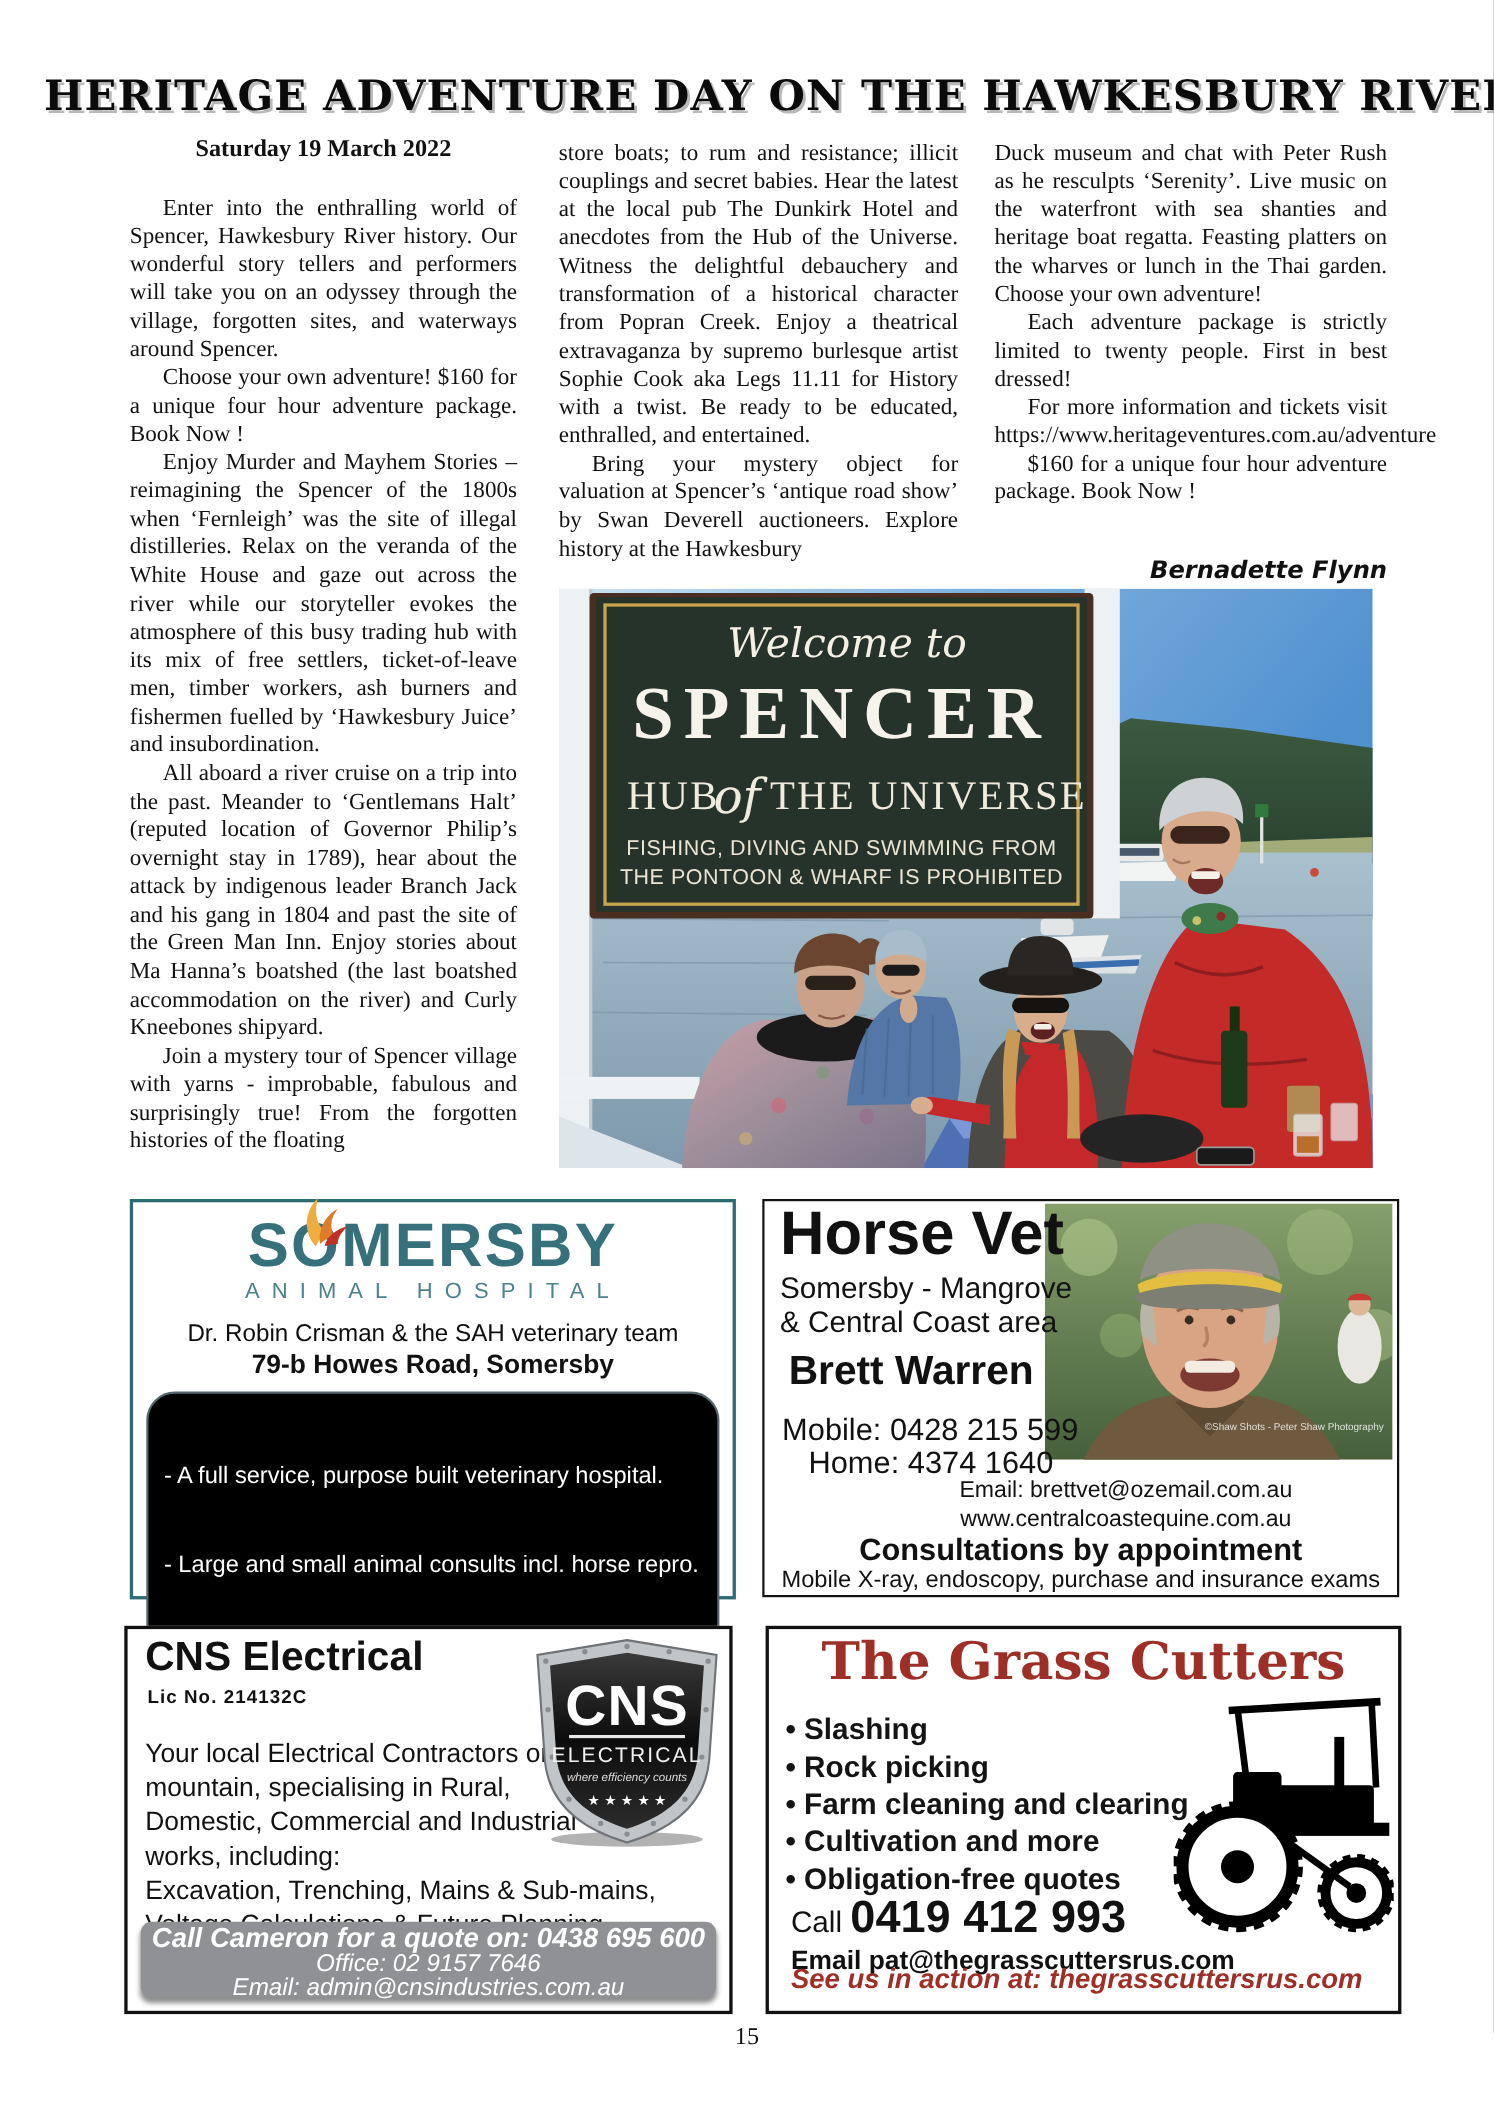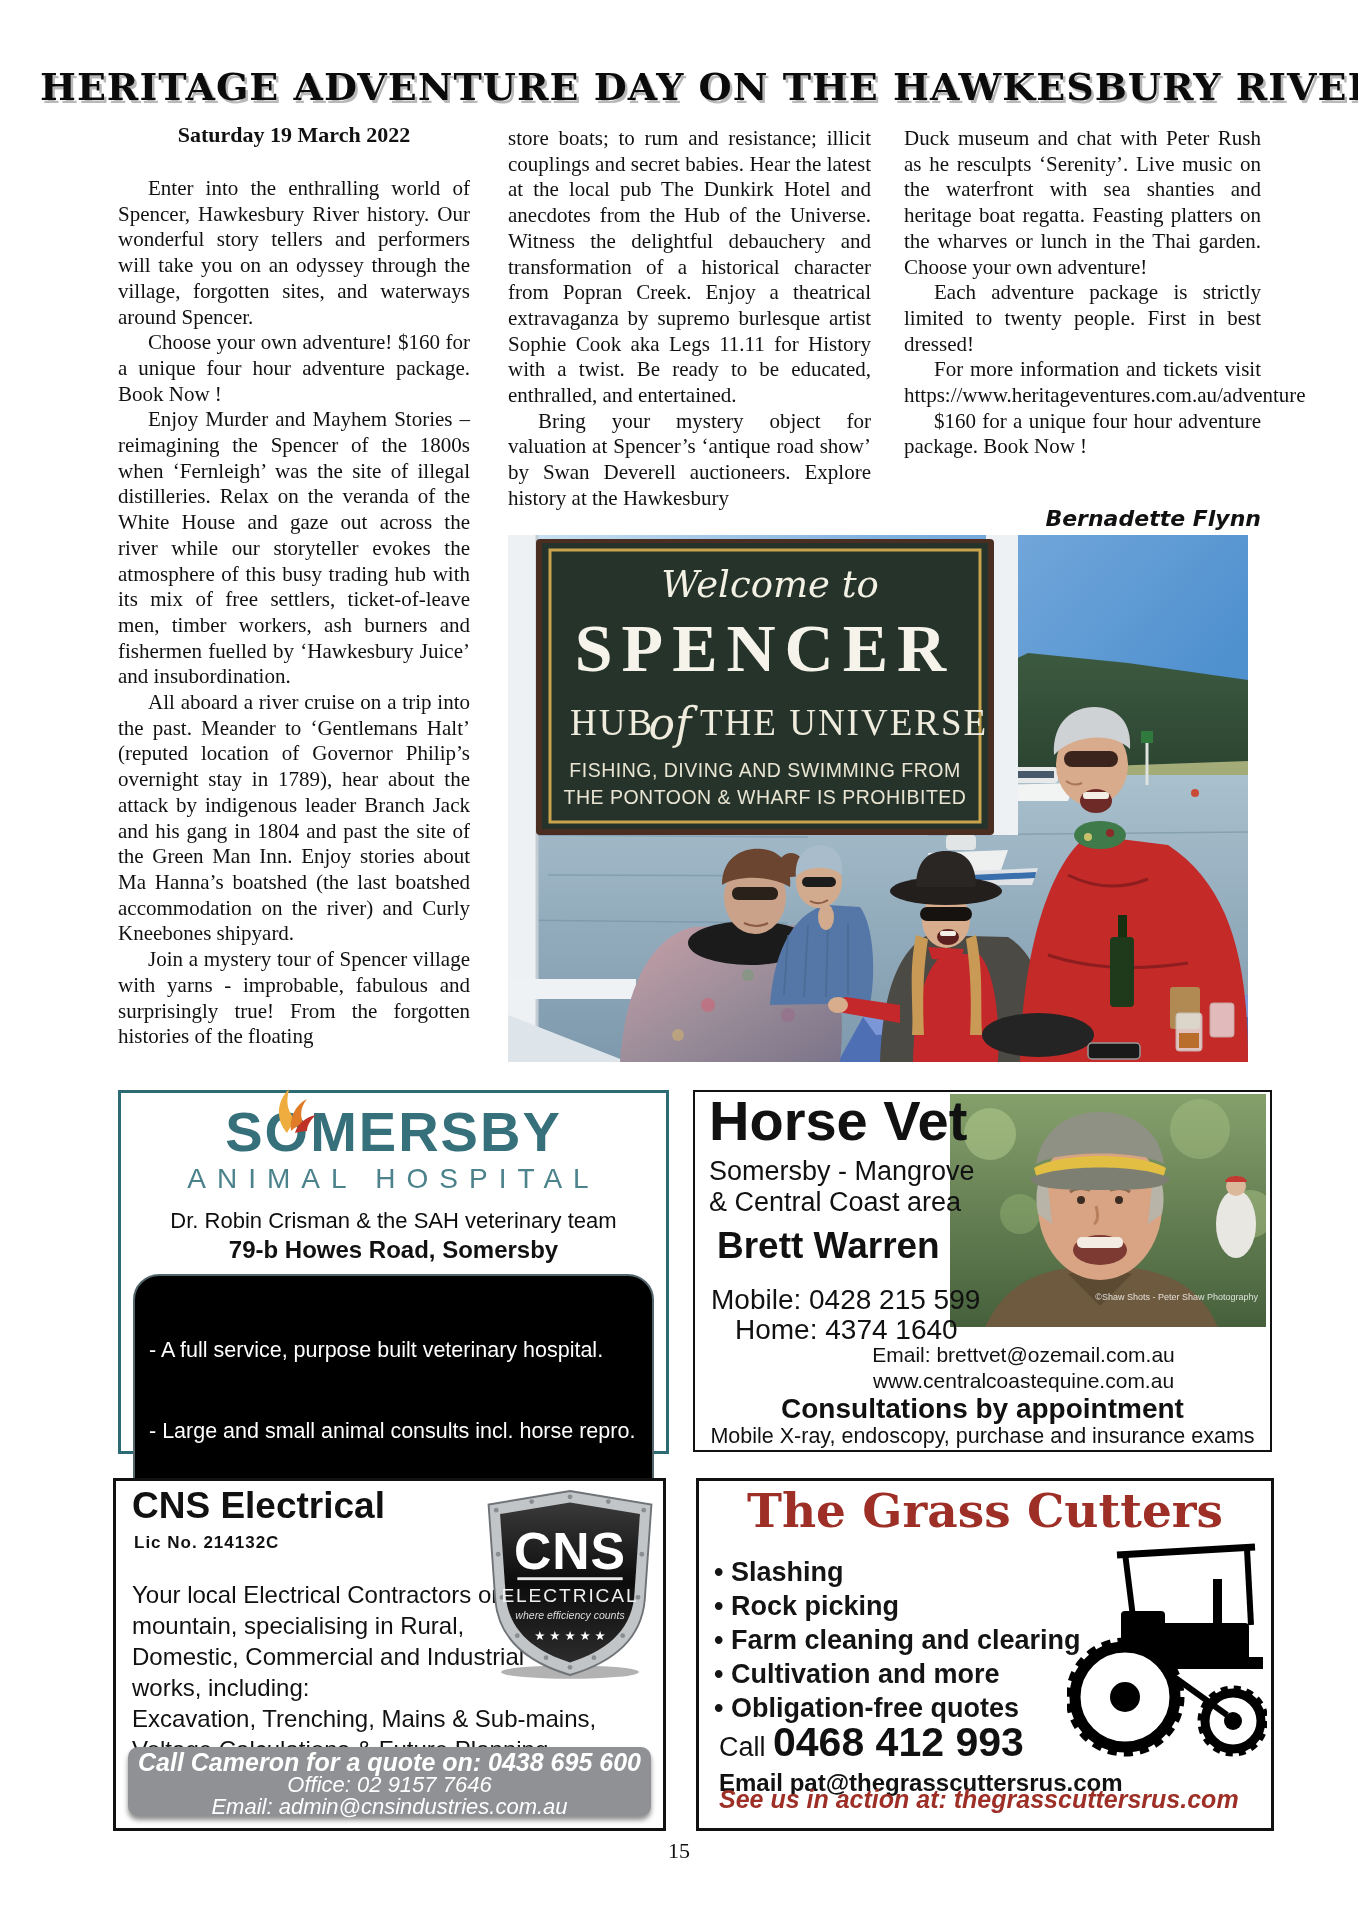--- a/index.html
+++ b/index.html
@@ -22,21 +22,21 @@
   .pageno{position:absolute;left:0;width:1358px;top:1838px;text-align:center;font-size:22px;}
   
   .photo{position:absolute;left:508px;top:535px;width:740px;height:527px;overflow:hidden;}
   
   .ad{position:absolute;background:#fff;font-family:"Liberation Sans",sans-serif;}
   
   .somersby{left:118px;top:1090px;width:545px;height:358px;border:3px solid #2c6a74;text-align:center;}
   .s-logo{position:relative;margin-top:8px;height:64px;}
   .s-logo .word{font-weight:bold;font-size:56px;color:#35707b;letter-spacing:2px;line-height:62px;}
   .s-flame{position:absolute;left:calc(50% - 125px);top:-16px;width:48px;height:50px;}
-  .s-sub{font-size:28px;letter-spacing:11px;color:#4b828c;margin-top:-2px;}
+  .s-sub{font-size:20px;letter-spacing:11px;color:#4b828c;margin-top:-2px;}
   .s-staff{font-size:22px;margin-top:13px;color:#0d0d0d;}
   .s-addr{font-size:24px;font-weight:bold;margin-top:2px;}
   .s-grey{margin:10px 12px 0;background:#000000;border:2px solid #54666c;border-radius:26px;
           color:#fff;font-size:21.5px;line-height:27px;text-align:left;padding:7px 14px;white-space:pre-wrap;}
   .s-call{font-weight:bold;font-size:30px;margin-top:11px;}
   .s-site{font-size:27px;text-decoration:underline;color:#2f3e42;margin-top:4px;}
   .s-fb{font-size:27px;color:#2f5a62;margin-top:1px;}
   
   .horsevet{left:693px;top:1090px;width:575px;height:358px;border:2px solid #111;}
   .h-title{position:absolute;left:14px;top:-4px;font-weight:bold;font-size:56px;z-index:2;}
@@ -404,20 +404,20 @@
         <circle cx="58" cy="158" r="50" fill="#fff" stroke="#000" stroke-width="11"></circle>
         <circle cx="58" cy="158" r="56" fill="none" stroke="#000" stroke-width="7" stroke-dasharray="9 7"></circle>
         <circle cx="58" cy="158" r="15" fill="#000"></circle>
         <circle cx="166" cy="182" r="28" fill="#fff" stroke="#000" stroke-width="9"></circle>
         <circle cx="166" cy="182" r="33" fill="none" stroke="#000" stroke-width="5" stroke-dasharray="7 6"></circle>
         <circle cx="166" cy="182" r="9" fill="#000"></circle>
         <path d="M96,130 L160,176" stroke="#000" stroke-width="6"></path>
       </svg>
     </div>
     <div class="g-call">
-      <span class="w">Call </span><span class="n">0468 412 993</span>
+      <span class="w">Call </span><span class="n">0419 412 993</span>
     </div>
     <div class="g-email">Email pat@thegrasscuttersrus.com</div>
     <div class="g-see">See us in action at: thegrasscuttersrus.com</div>
   </div>
 
   <div class="pageno">15</div>
 </div>
 
 </body></html>

